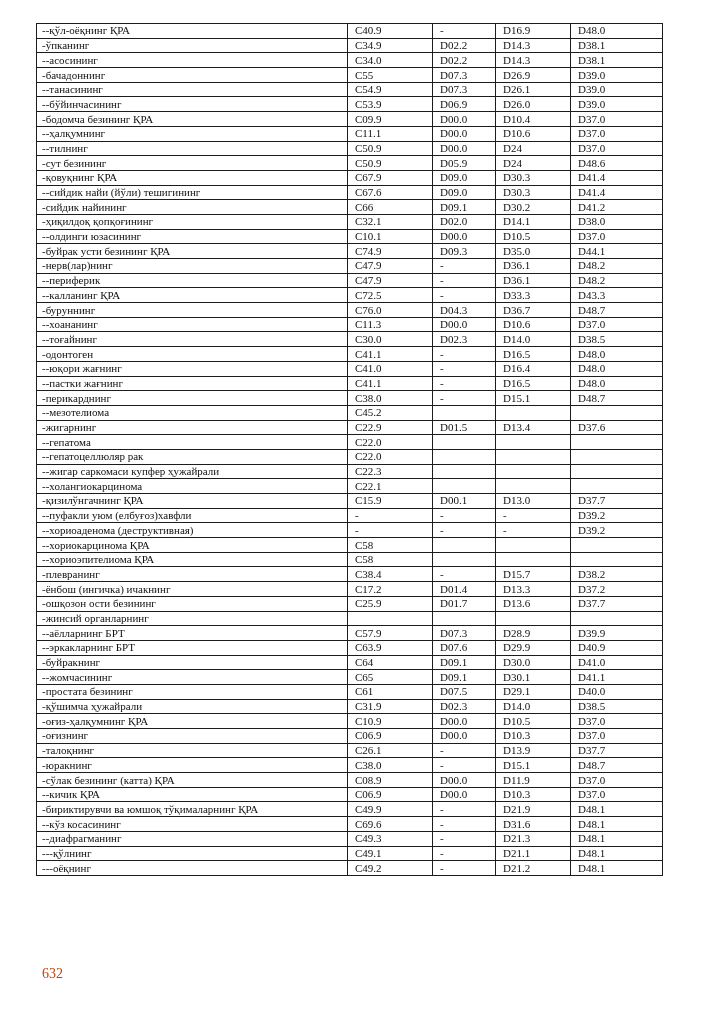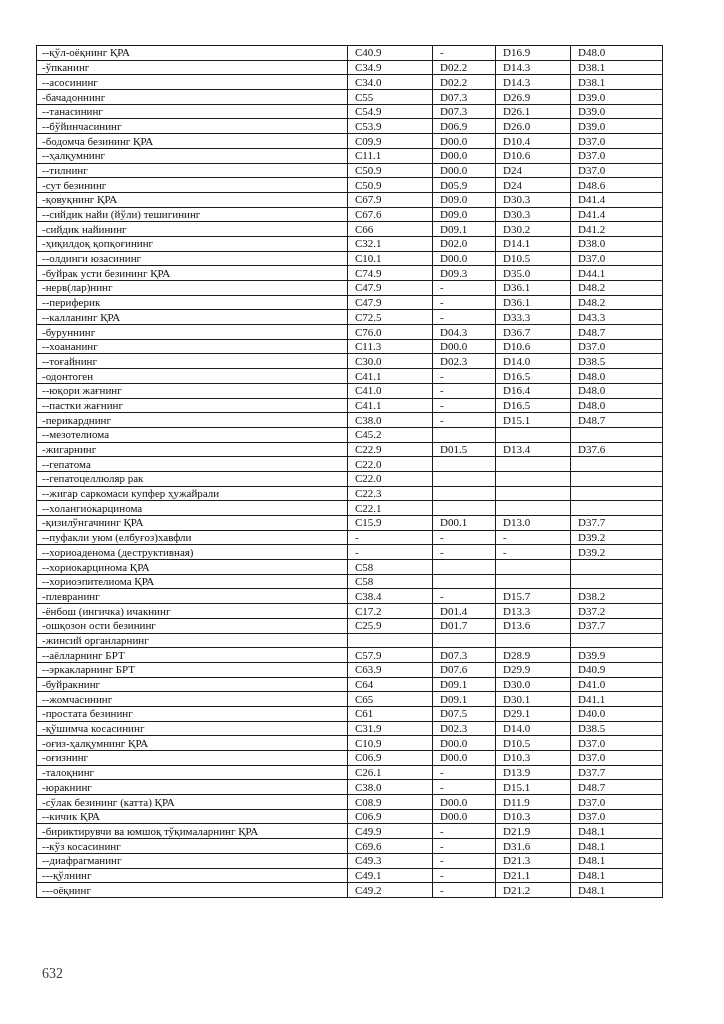--- a/index.html
+++ b/index.html
@@ -12,21 +12,21 @@
     width: 724px;
     height: 1024px;
     background: #ffffff;
     font-family: "Liberation Serif", "DejaVu Serif", serif;
     color: #111111;
     overflow: hidden;
   }
   table.codes {
     position: absolute;
     left: 36px;
-    top: 45px;
+    top: 23px;
     width: 626px;
     border-collapse: collapse;
     table-layout: fixed;
     padding-left: 30px;
   }
   table.codes td {
     border: 1px solid #1c1c1c;
     font-size: 11px;
     line-height: 12.7px;
     height: 13.7px;
@@ -39,21 +39,21 @@
     padding-left: 5px;
   }
   table.codes td.code {
     padding-left: 7px;
   }
   .page-number {
     position: absolute;
     left: 42px;
     top: 966px;
     font-size: 14px;
-    color: #404040;
+    color: #c2410c;
   }
 </style>
 </head>
 <body>
 
 <div class="page">
 
   <table class="codes">
     <colgroup>
       <col style="width:311px">
@@ -379,21 +379,21 @@
           <td class="code">D41.1</td>
         </tr>
         <tr>
           <td class="term">-простата безининг</td>
           <td class="code">C61</td>
           <td class="code">D07.5</td>
           <td class="code">D29.1</td>
           <td class="code">D40.0</td>
         </tr>
         <tr>
-          <td class="term">-қўшимча косасининг</td>
+          <td class="term">-қўшимча ҳужайрали</td>
           <td class="code">C31.9</td>
           <td class="code">D02.3</td>
           <td class="code">D14.0</td>
           <td class="code">D38.5</td>
         </tr>
         <tr>
           <td class="term">-оғиз-ҳалқумнинг ҚРА</td>
           <td class="code">C10.9</td>
           <td class="code">D00.0</td>
           <td class="code">D10.5</td>

